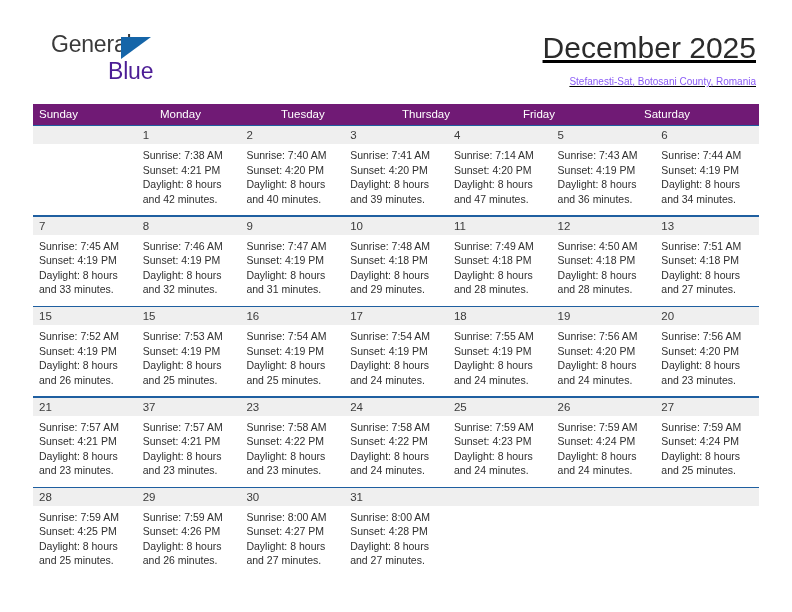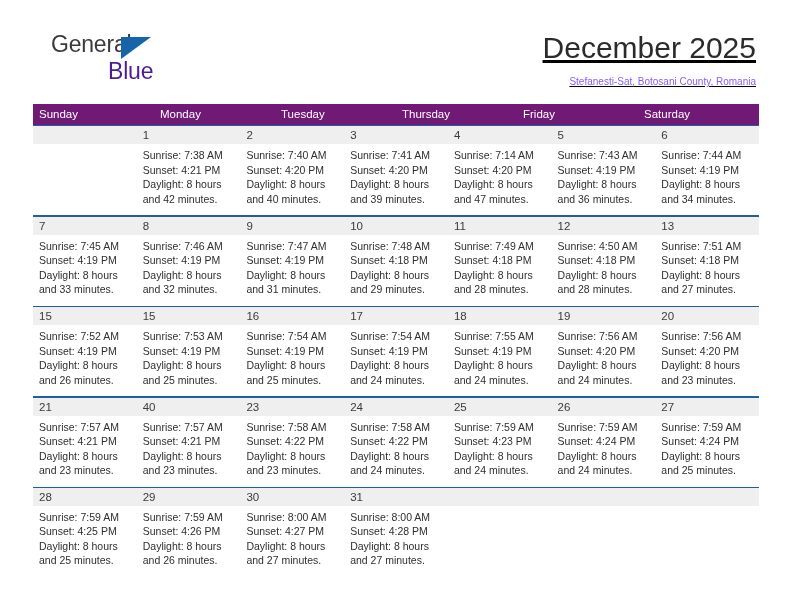--- a/index.html
+++ b/index.html
@@ -394,21 +394,21 @@
             <div class="day-cell">
               <div class="day-number-band">21</div>
               <div class="day-lines">
                 <div class="day-line">Sunrise: 7:57 AM</div>
                 <div class="day-line">Sunset: 4:21 PM</div>
                 <div class="day-line">Daylight: 8 hours</div>
                 <div class="day-line">and 23 minutes.</div>
               </div>
             </div>
             <div class="day-cell">
-              <div class="day-number-band">40</div>
+              <div class="day-number-band">37</div>
               <div class="day-lines">
                 <div class="day-line">Sunrise: 7:57 AM</div>
                 <div class="day-line">Sunset: 4:21 PM</div>
                 <div class="day-line">Daylight: 8 hours</div>
                 <div class="day-line">and 23 minutes.</div>
               </div>
             </div>
             <div class="day-cell">
               <div class="day-number-band">23</div>
               <div class="day-lines">

